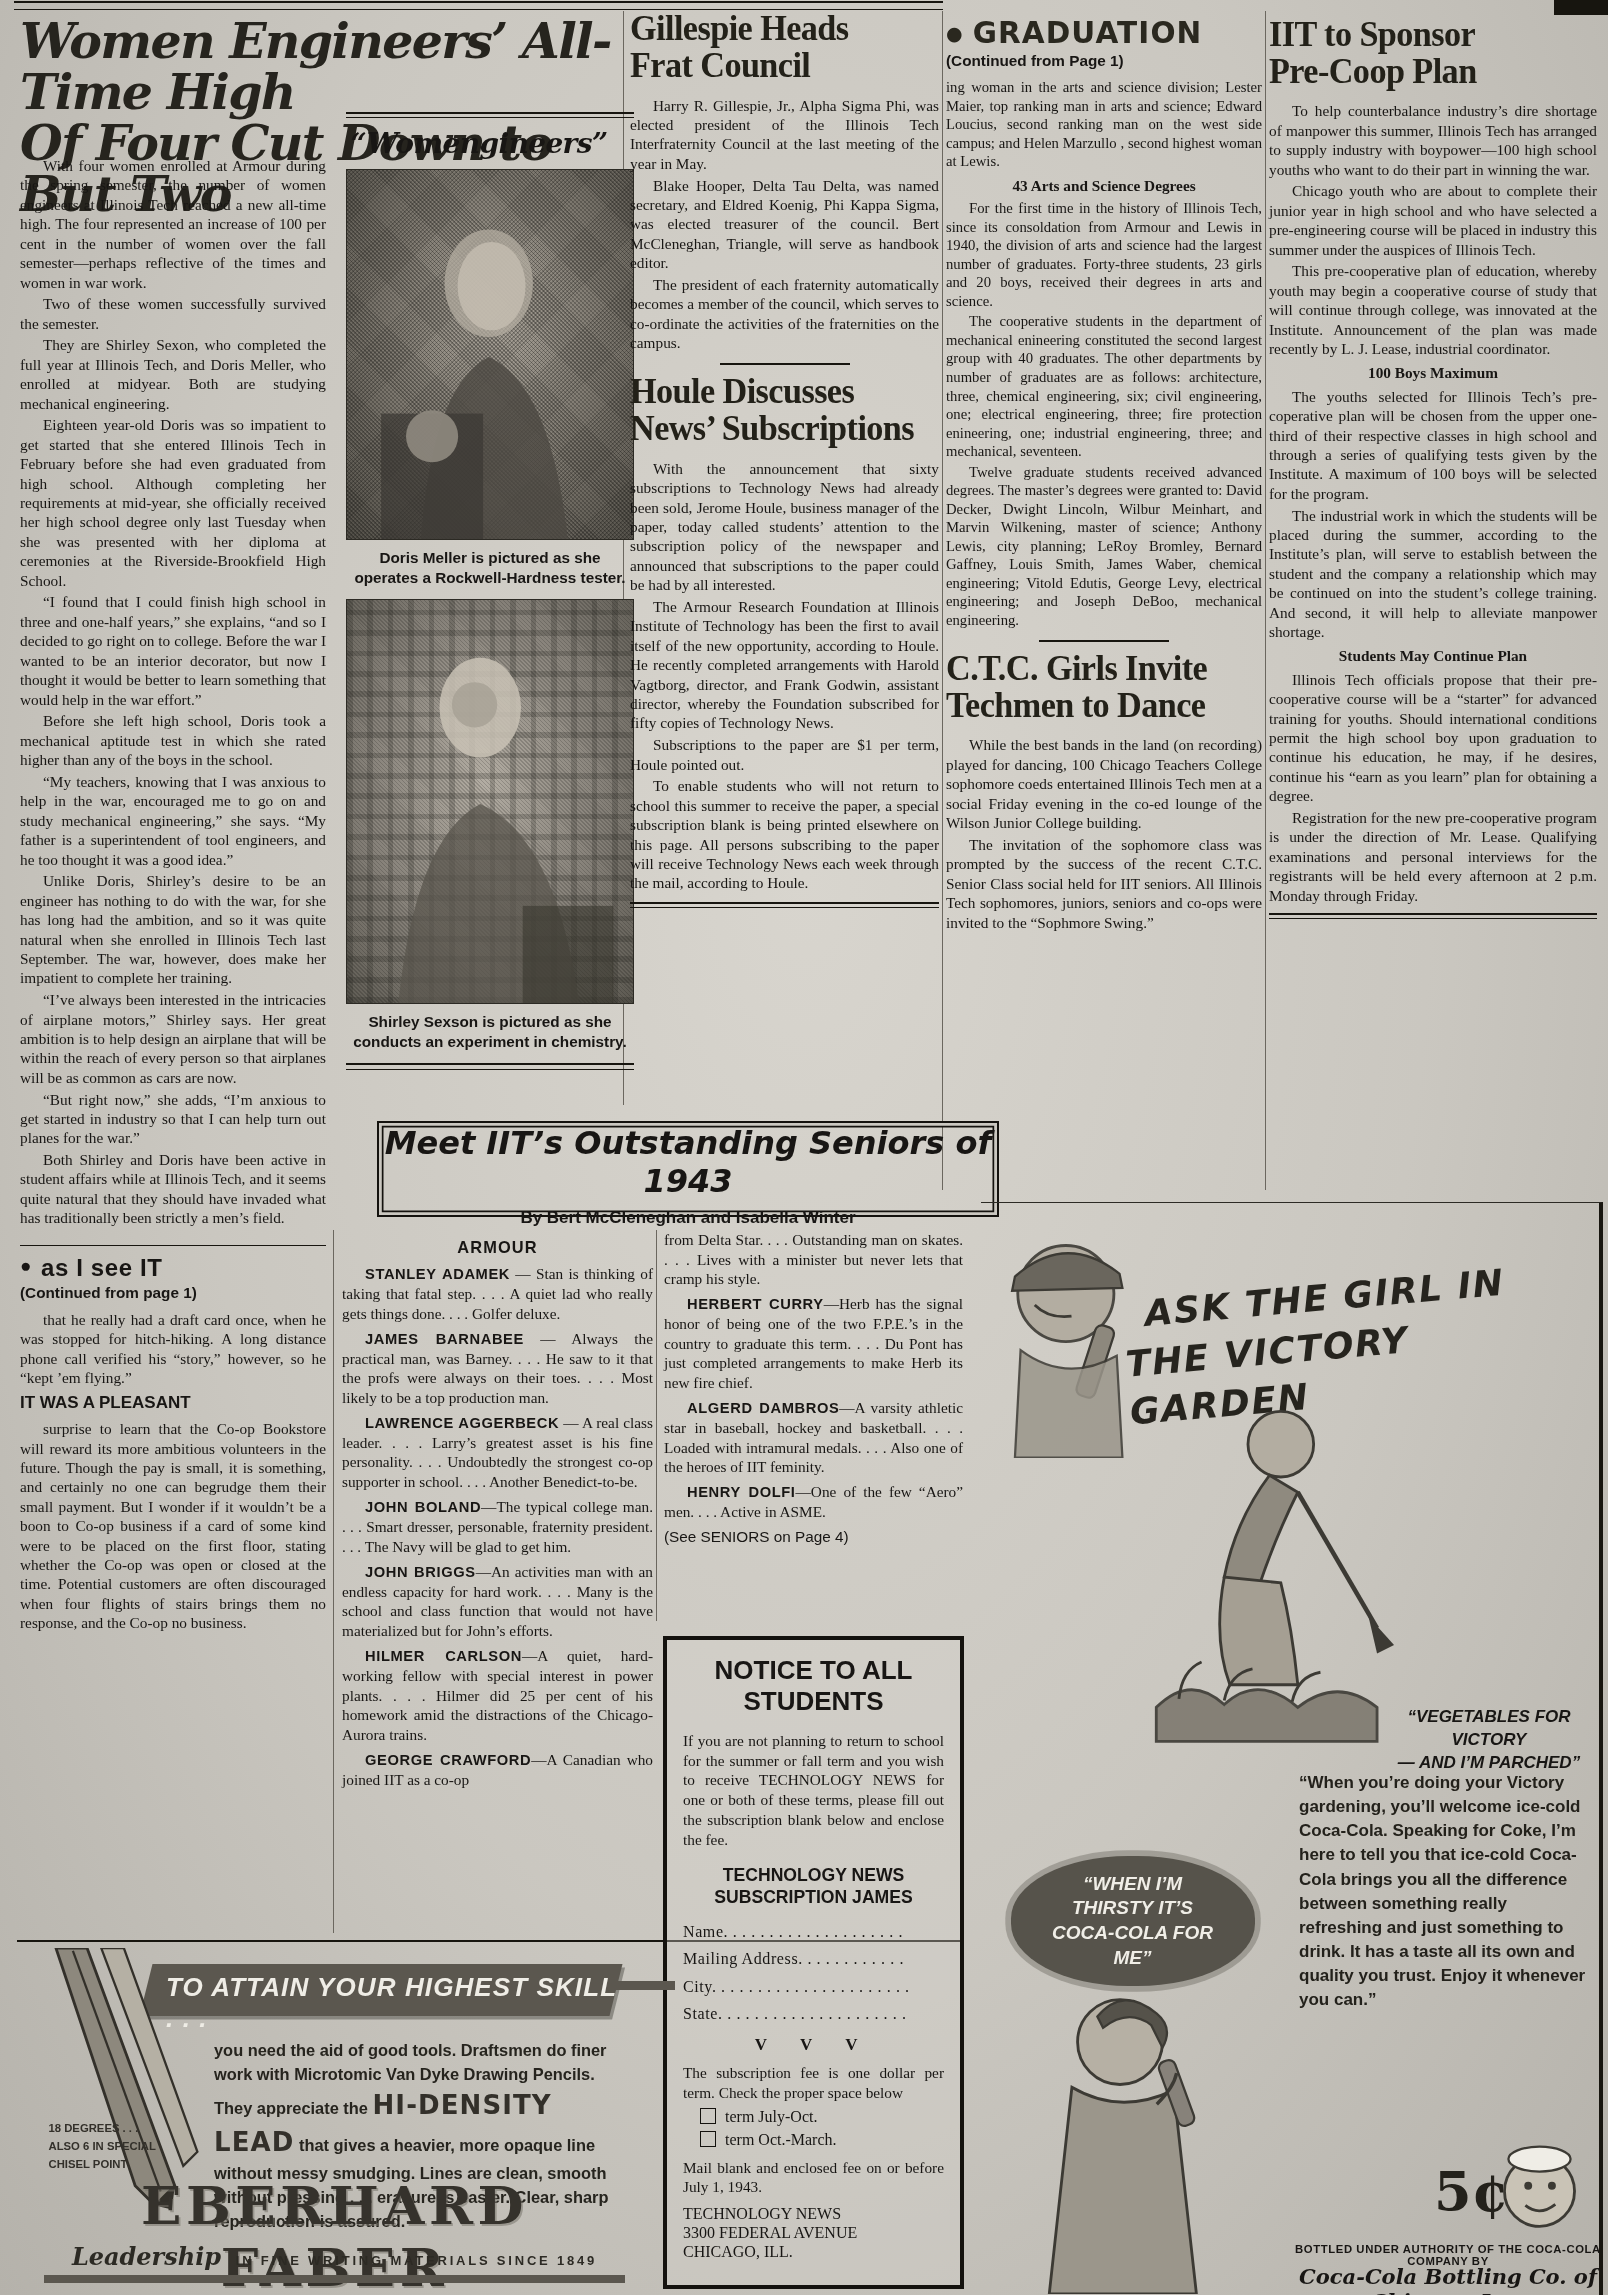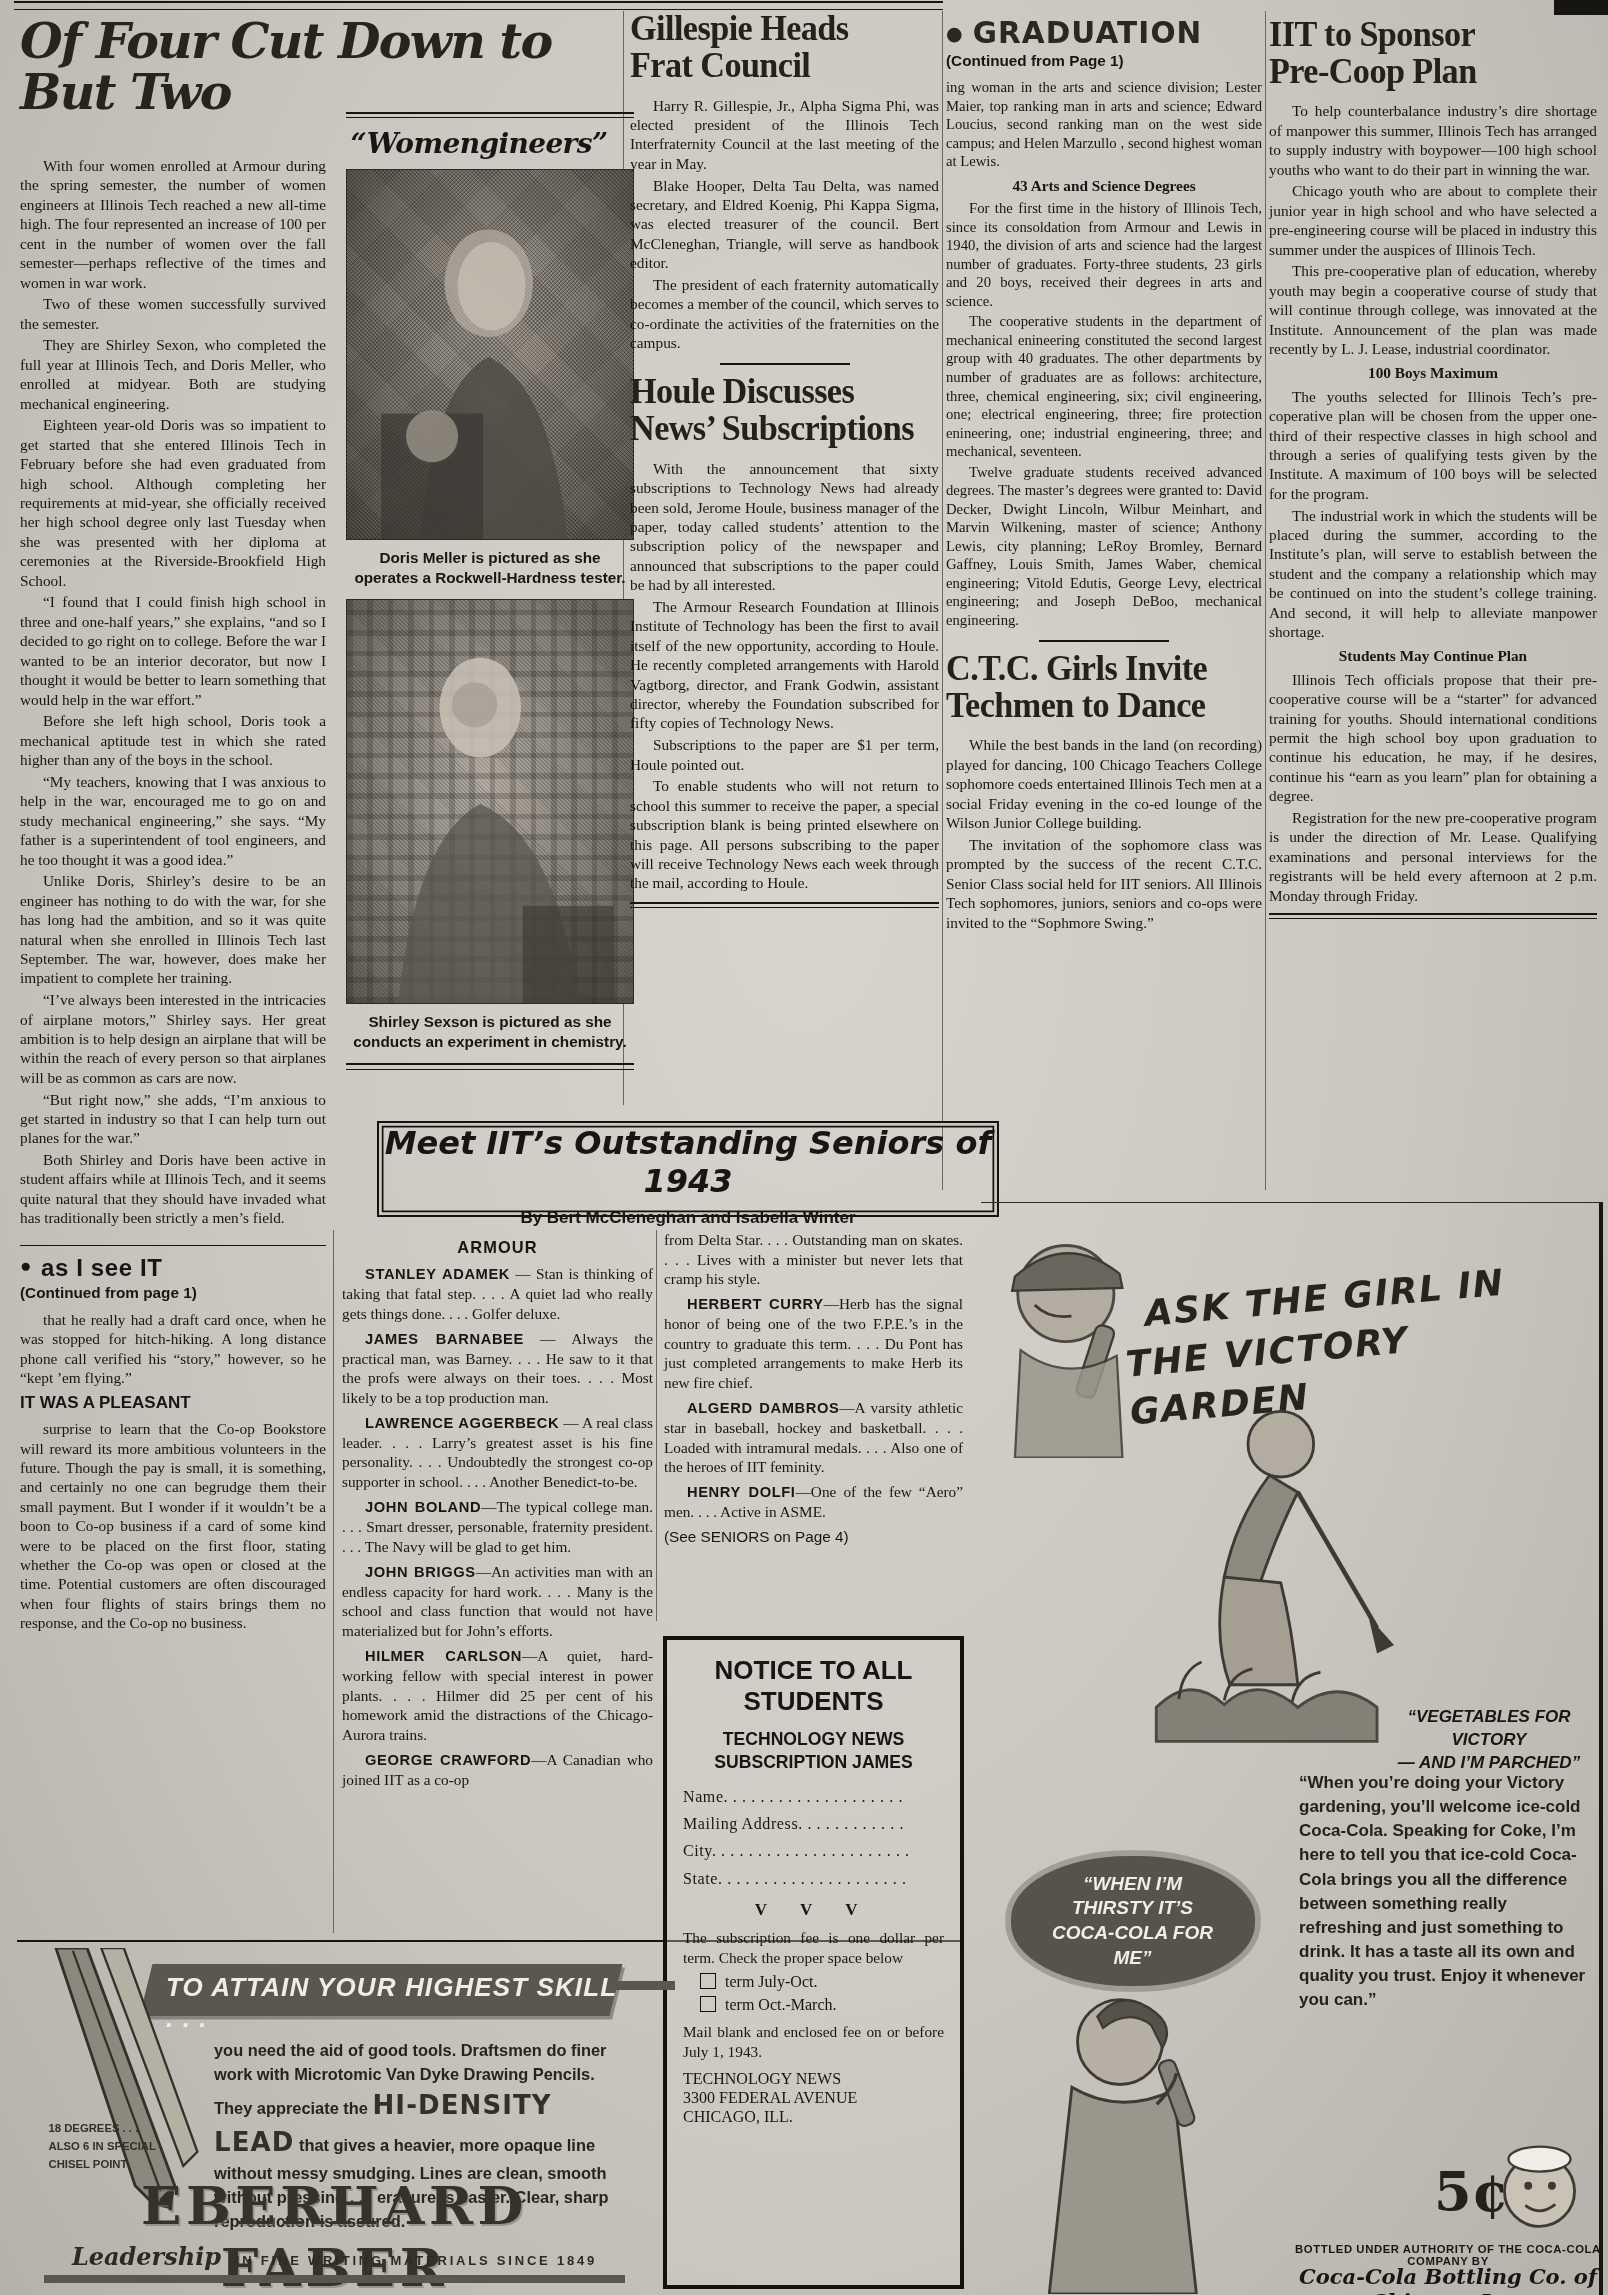--- a/index.html
+++ b/index.html
@@ -117,20 +117,21 @@
   <div class="corner-mark"></div>
 
   <div class="vrule" style="left:623px;top:11.3px;height:1094px;"></div>
   <div class="vrule" style="left:942px;top:11.3px;height:1179px;"></div>
   <div class="vrule" style="left:1265px;top:11.3px;height:1179px;"></div>
   <div class="vrule" style="left:656px;top:1230px;height:391px;"></div>
   <div class="vrule" style="left:333px;top:1230px;height:703px;"></div>
   <div class="rule-s abs" style="left:17px;top:1940px;width:947px;"></div>
 
   <div class="headline-xl abs" style="left:20px;top:16px;width:615px;">
+    <div>Women Engineers’ All-Time High</div>
     <div>Of Four Cut Down to But Two</div>
   </div>
 
   <div class="abs" style="left:20px;top:120px;width:306px;margin-top:36px;">
     <div class="bt">
         <p>With four women enrolled at Armour during the spring semester, the number of women engineers at Illinois Tech reached a new all-time high. The four represented an increase of 100 per cent in the number of women over the fall semester—perhaps reflective of the times and women in war work.</p>
         <p>Two of these women successfully survived the semester.</p>
         <p>They are Shirley Sexon, who completed the full year at Illinois Tech, and Doris Meller, who enrolled at midyear. Both are studying mechanical engineering.</p>
         <p>Eighteen year-old Doris was so impatient to get started that she entered Illinois Tech in February before she had even graduated from high school. Although completing her requirements at mid-year, she officially received her high school degree only last Tuesday when she was presented with her diploma at ceremonies at the Riverside-Brookfield High School.</p>
         <p>“I found that I could finish high school in three and one-half years,” she explains, “and so I decided to go right on to college. Before the war I wanted to be an interior decorator, but now I thought it would be better to learn something that would help in the war effort.”</p>
@@ -275,20 +276,21 @@
     <p class="bio"><span class="bio-name">ALGERD DAMBROS</span><span>—A varsity athletic star in baseball, hockey and basketball. . . . Loaded with intramural medals. . . . Also one of the heroes of IIT feminity.</span></p>
     <p class="bio"><span class="bio-name">HENRY DOLFI</span><span>—One of the few “Aero” men. . . . Active in ASME.</span></p>
     <div class="see-more">(See SENIORS on Page 4)</div>
   </div>
 
   <div class="notice-box abs" style="left:663px;top:1636px;width:301px;height:653px;">
     <div class="notice-title">
       <div>NOTICE TO ALL</div>
       <div>STUDENTS</div>
     </div>
+    <div class="notice-par">If you are not planning to return to school for the summer or fall term and you wish to receive TECHNOLOGY NEWS for one or both of these terms, please fill out the subscription blank below and enclose the fee.</div>
     <div class="blank-title">
       <div>TECHNOLOGY NEWS</div>
       <div>SUBSCRIPTION JAMES</div>
     </div>
     <div>
         <p class="field-line">Name. . . . . . . . . . . . . . . . . . . .</p>
         <p class="field-line">Mailing Address. . . . . . . . . . . .</p>
         <p class="field-line">City. . . . . . . . . . . . . . . . . . . . . .</p>
         <p class="field-line">State. . . . . . . . . . . . . . . . . . . . .</p>
       </div>

